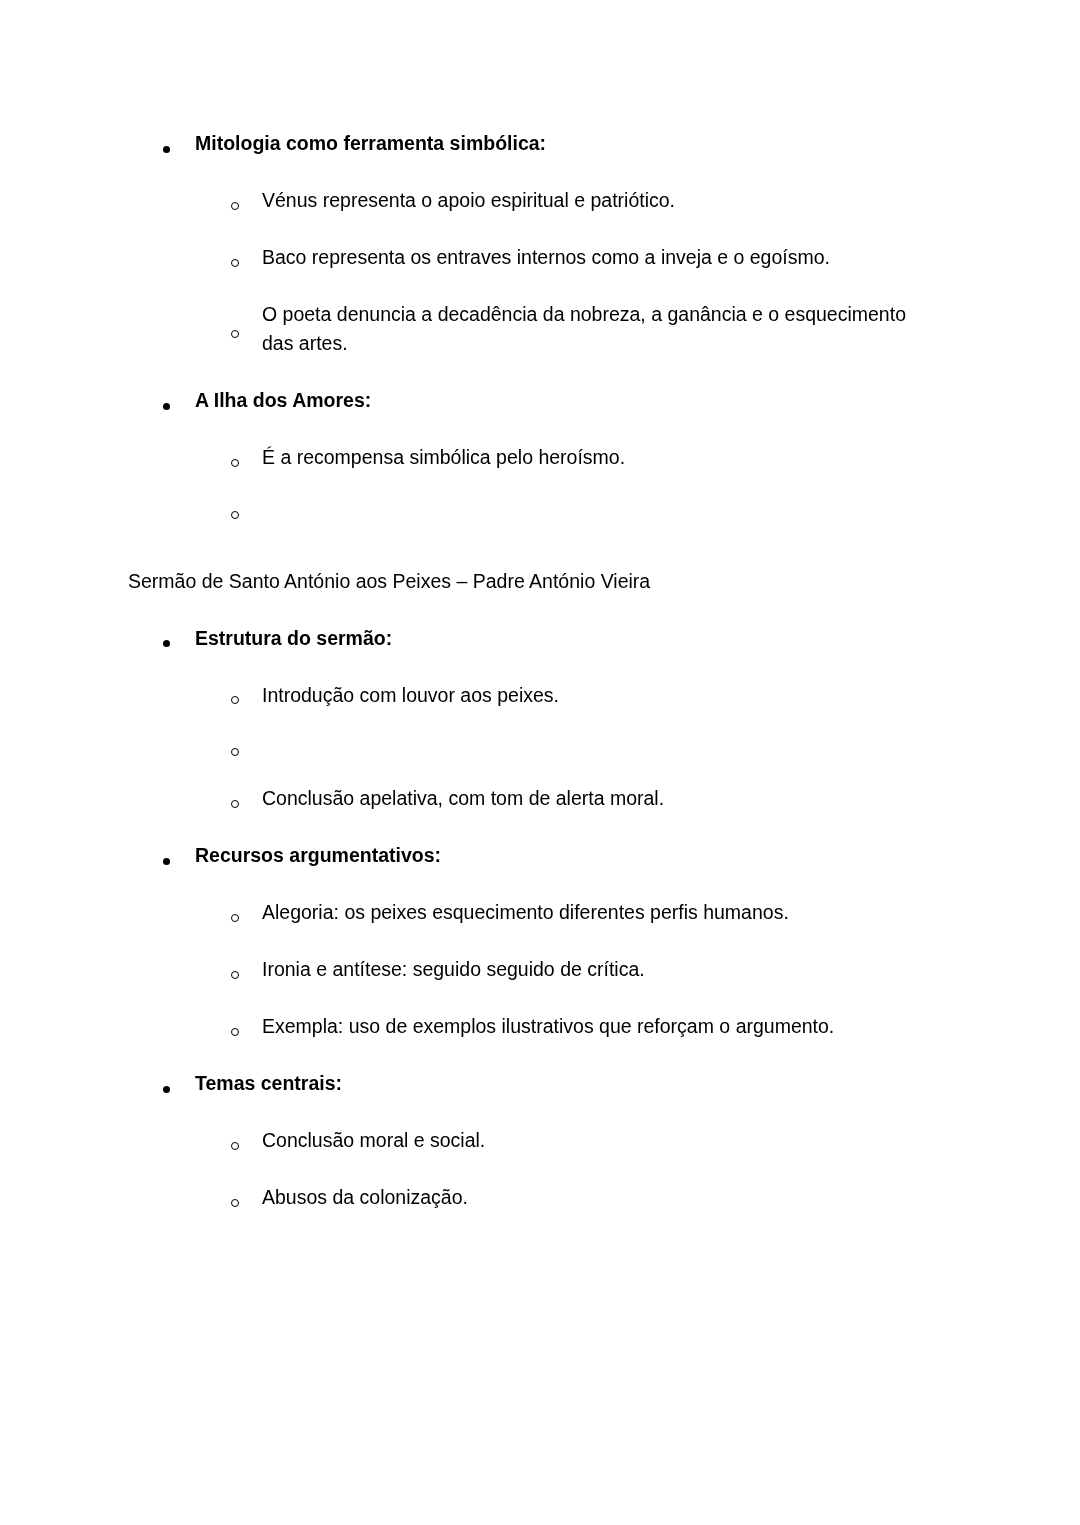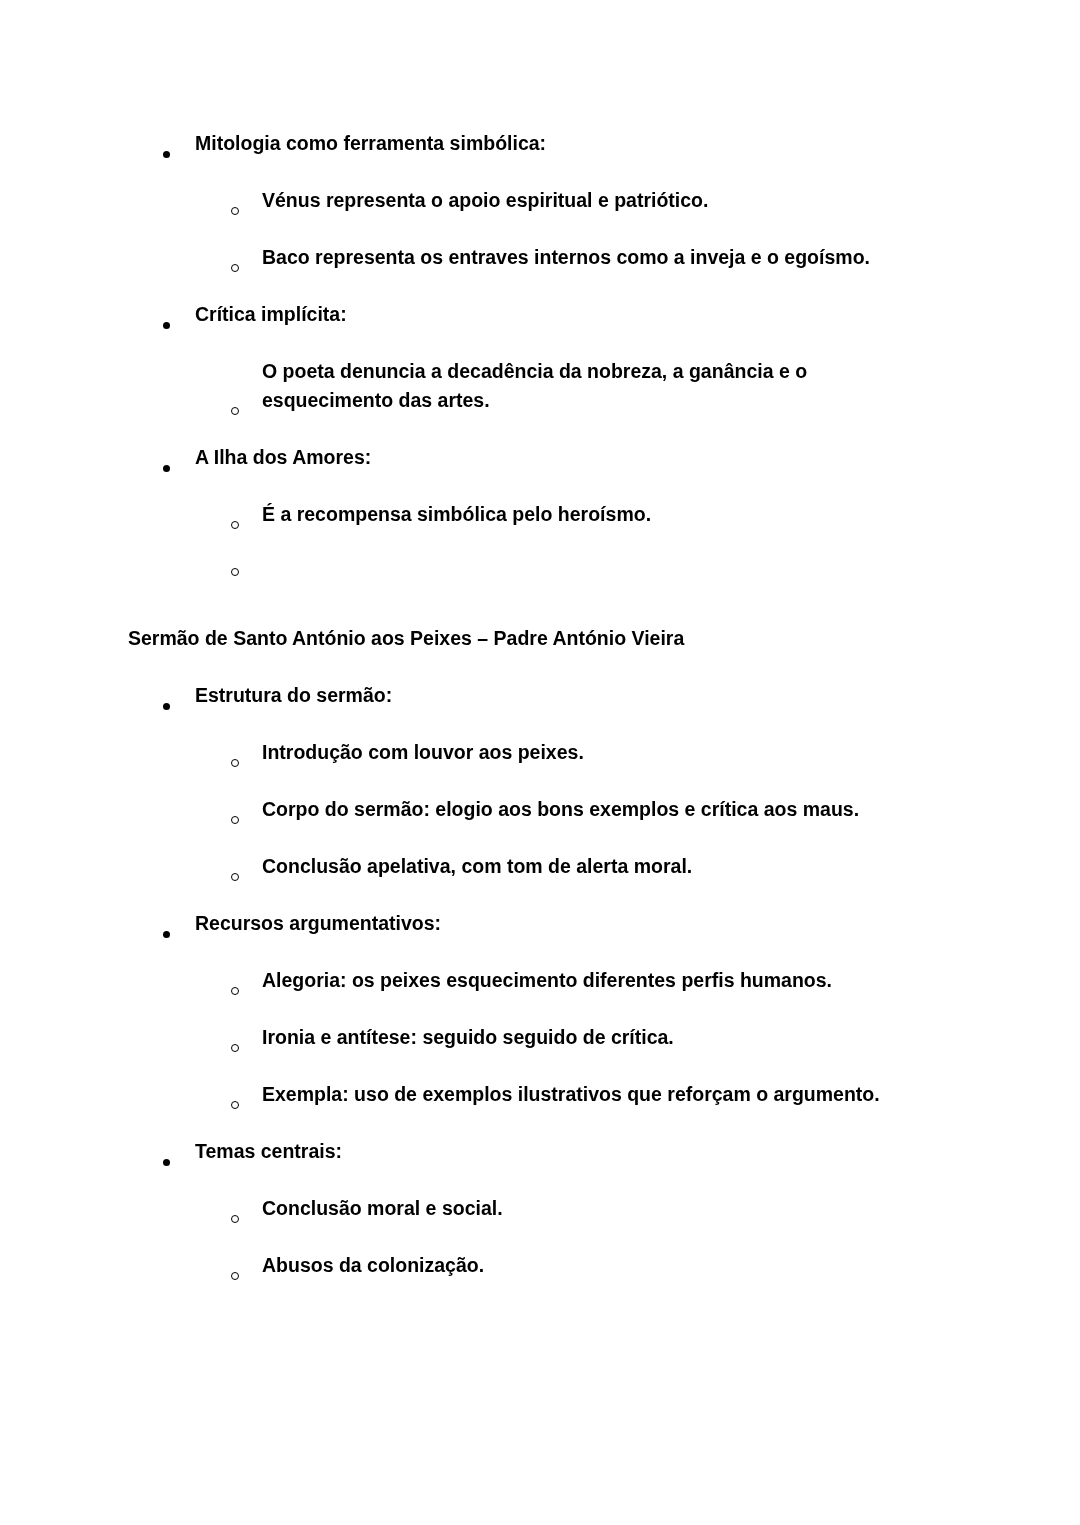--- a/index.html
+++ b/index.html
@@ -18,87 +18,82 @@
   }
   .page {
     box-sizing: border-box;
     width: 1080px;
     height: 1525px;
     padding-top: 129px;
   }
   
   .item-l1 {
     display: flex;
-    align-items: flex-end;
+    align-items: center;
     margin-bottom: 28px;
   }
   .item-l1 .marker {
     flex: none;
     width: 7px;
     height: 7px;
     margin-left: 163px;
     margin-top: 11px;
     border-radius: 50%;
     background: #000000;
   }
   .item-l1 .text {
     margin-left: 25px;
     font-weight: bold;
   }
   
   .item-l2 {
     display: flex;
-    align-items: flex-end;
+    align-items: center;
     margin-bottom: 28px;
-    font-weight: bold;
   }
   .item-l2 .marker {
     flex: none;
     box-sizing: border-box;
     width: 8px;
     height: 8px;
     margin-left: 231px;
     margin-top: 10.5px;
     border: 1.4px solid #000000;
     border-radius: 50%;
     background: transparent;
   }
   .item-l2 .text {
     margin-left: 23px;
     width: 672px;
   }
   
   .heading {
     margin: 0 15px 28px 128px;
     padding-top: 20px;
-    font-weight: bold;
+    font-weight: normal;
   }
 </style>
 </head>
 <body>
 
 <div class="page">
 
   <div class="item-l1">
     <span class="marker"></span>
     <span class="text">Mitologia como ferramenta simbólica:</span>
   </div>
   <div class="item-l2">
     <span class="marker"></span>
     <span class="text">Vénus representa o apoio espiritual e patriótico.</span>
   </div>
   <div class="item-l2">
     <span class="marker"></span>
     <span class="text">Baco representa os entraves internos como a inveja e o egoísmo.</span>
   </div>
 
-  <div class="item-l1">
-    <span class="marker"></span>
-    <span class="text">Crítica implícita:</span>
-  </div>
   <div class="item-l2">
     <span class="marker"></span>
     <span class="text">O poeta denuncia a decadência da nobreza, a ganância e o esquecimento das artes.</span>
   </div>
 
   <div class="item-l1">
     <span class="marker"></span>
     <span class="text">A Ilha dos Amores:</span>
   </div>
   <div class="item-l2">
@@ -114,21 +109,20 @@
   <div class="item-l1">
     <span class="marker"></span>
     <span class="text">Estrutura do sermão:</span>
   </div>
   <div class="item-l2">
     <span class="marker"></span>
     <span class="text">Introdução com louvor aos peixes.</span>
   </div>
   <div class="item-l2">
     <span class="marker"></span>
-    <span class="text">Corpo do sermão: elogio aos bons exemplos e crítica aos maus.</span>
   </div>
   <div class="item-l2">
     <span class="marker"></span>
     <span class="text">Conclusão apelativa, com tom de alerta moral.</span>
   </div>
 
   <div class="item-l1">
     <span class="marker"></span>
     <span class="text">Recursos argumentativos:</span>
   </div>

